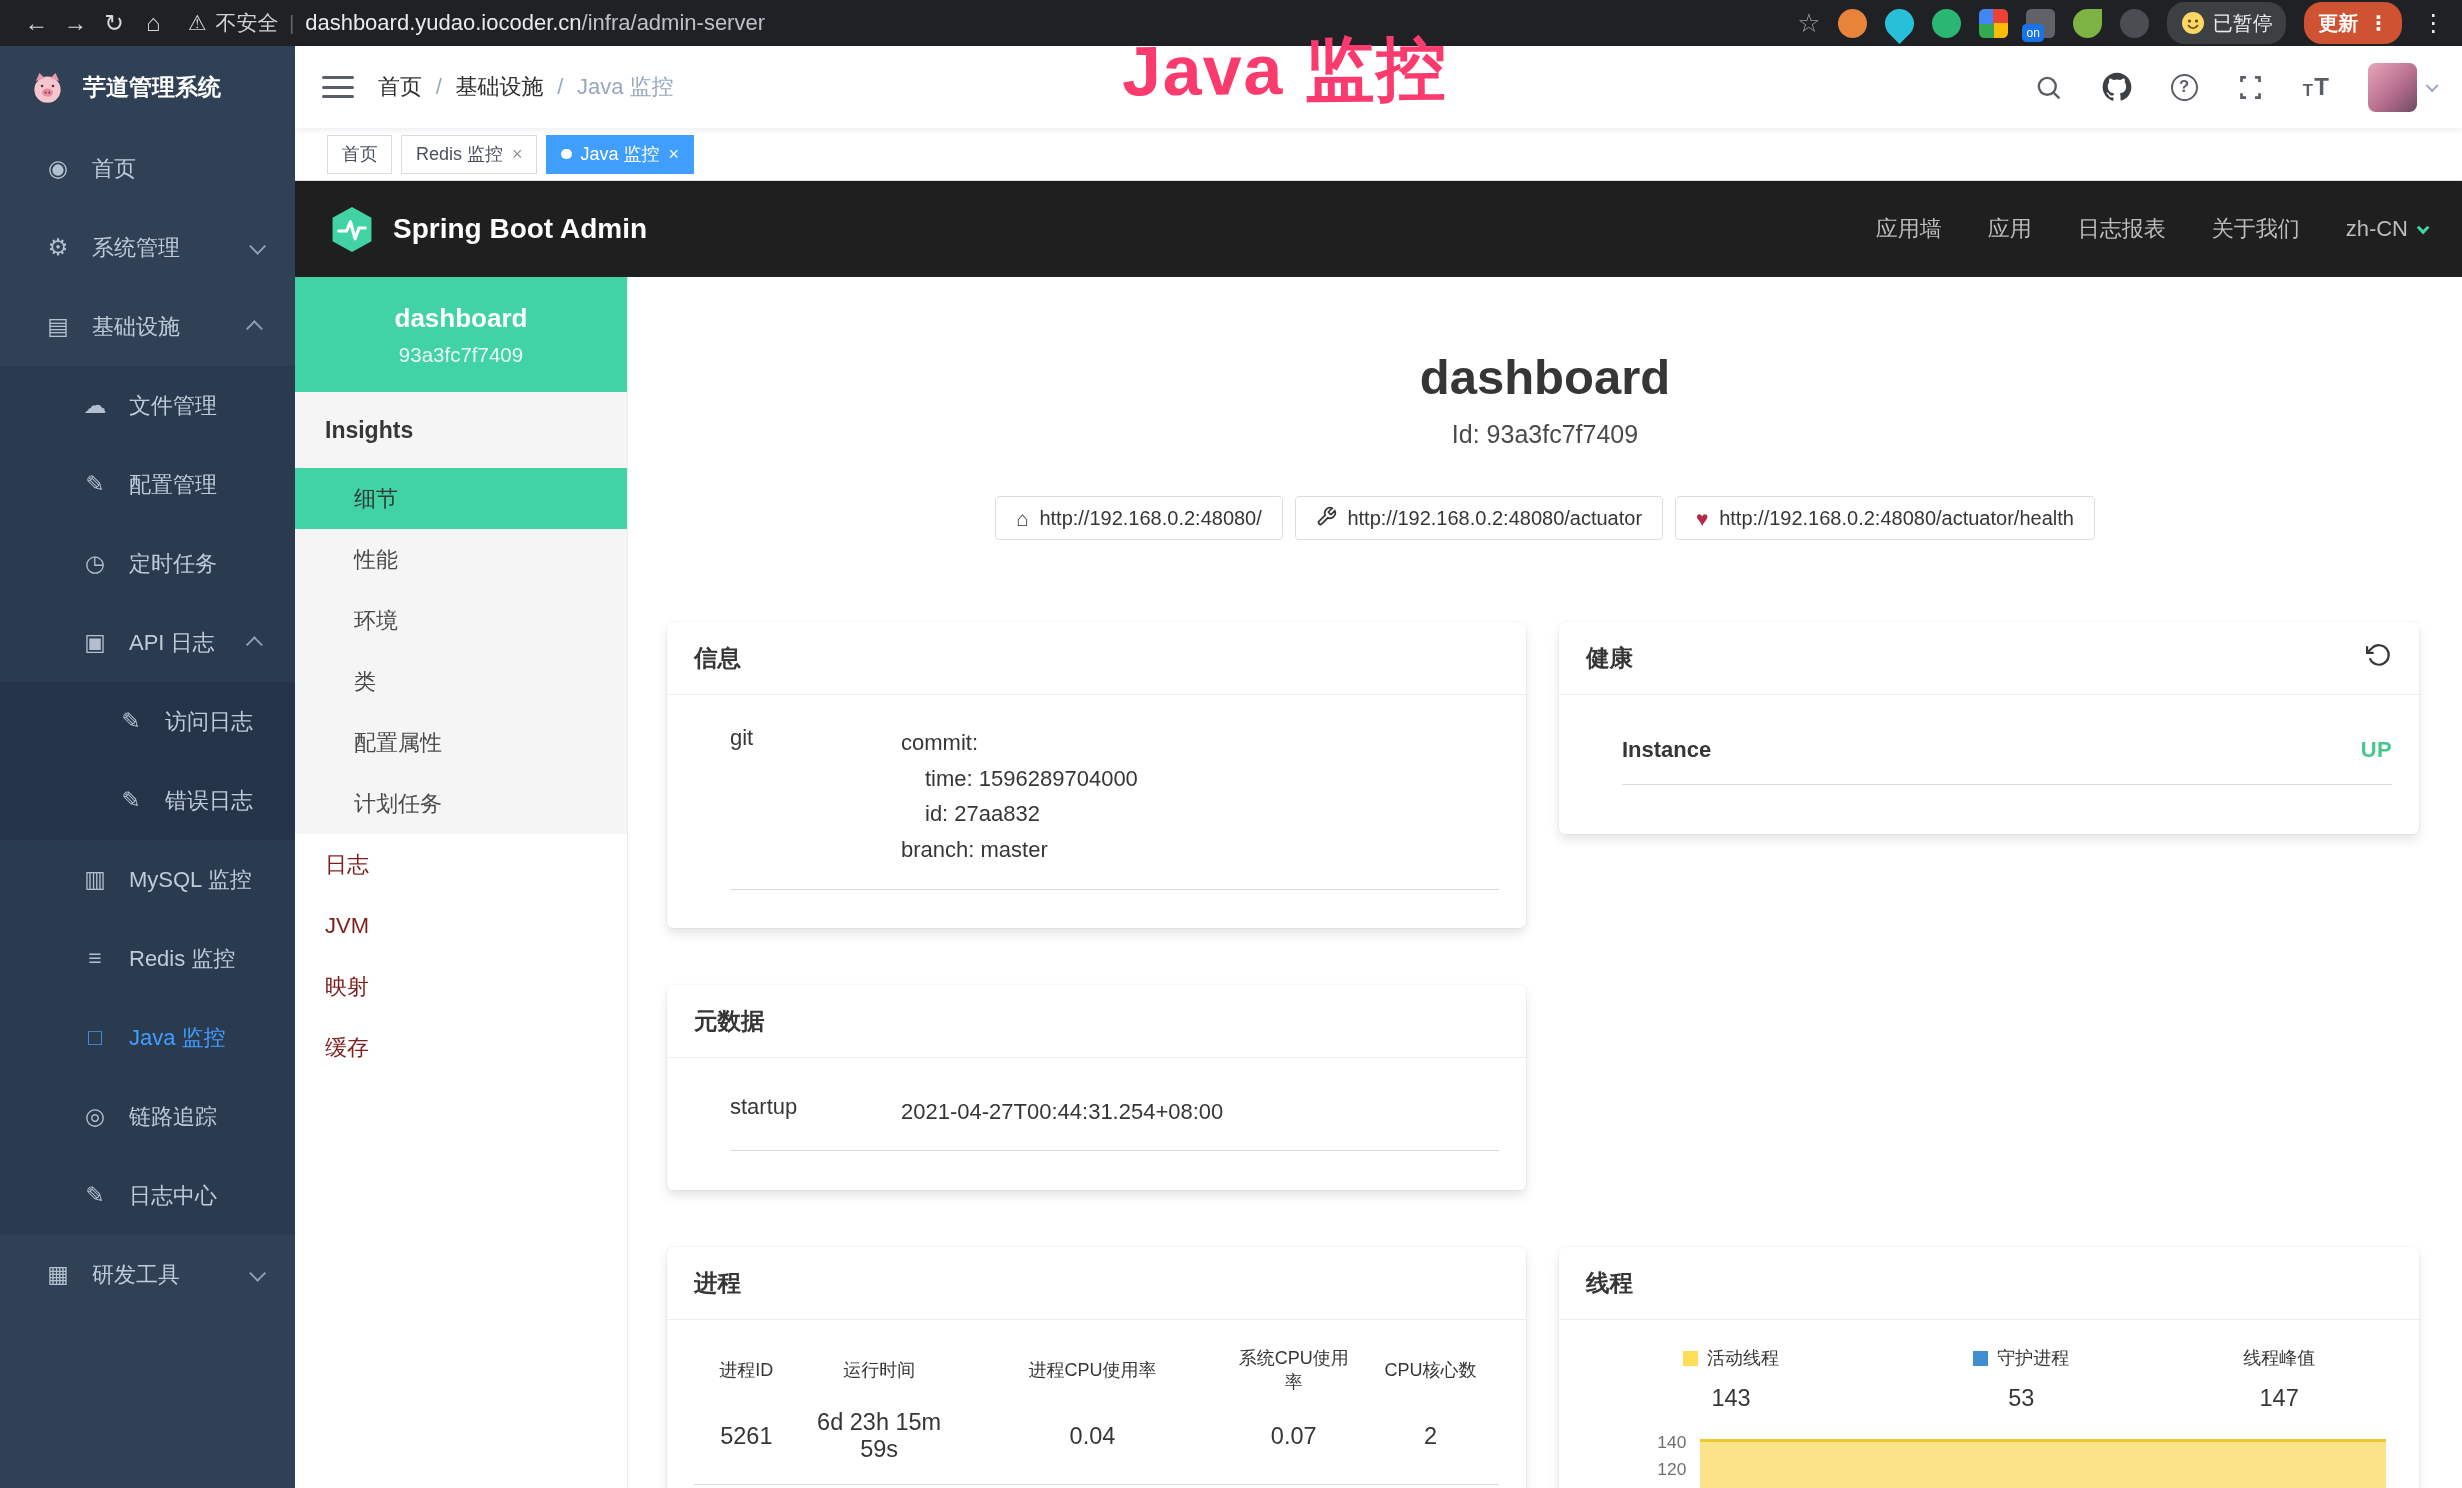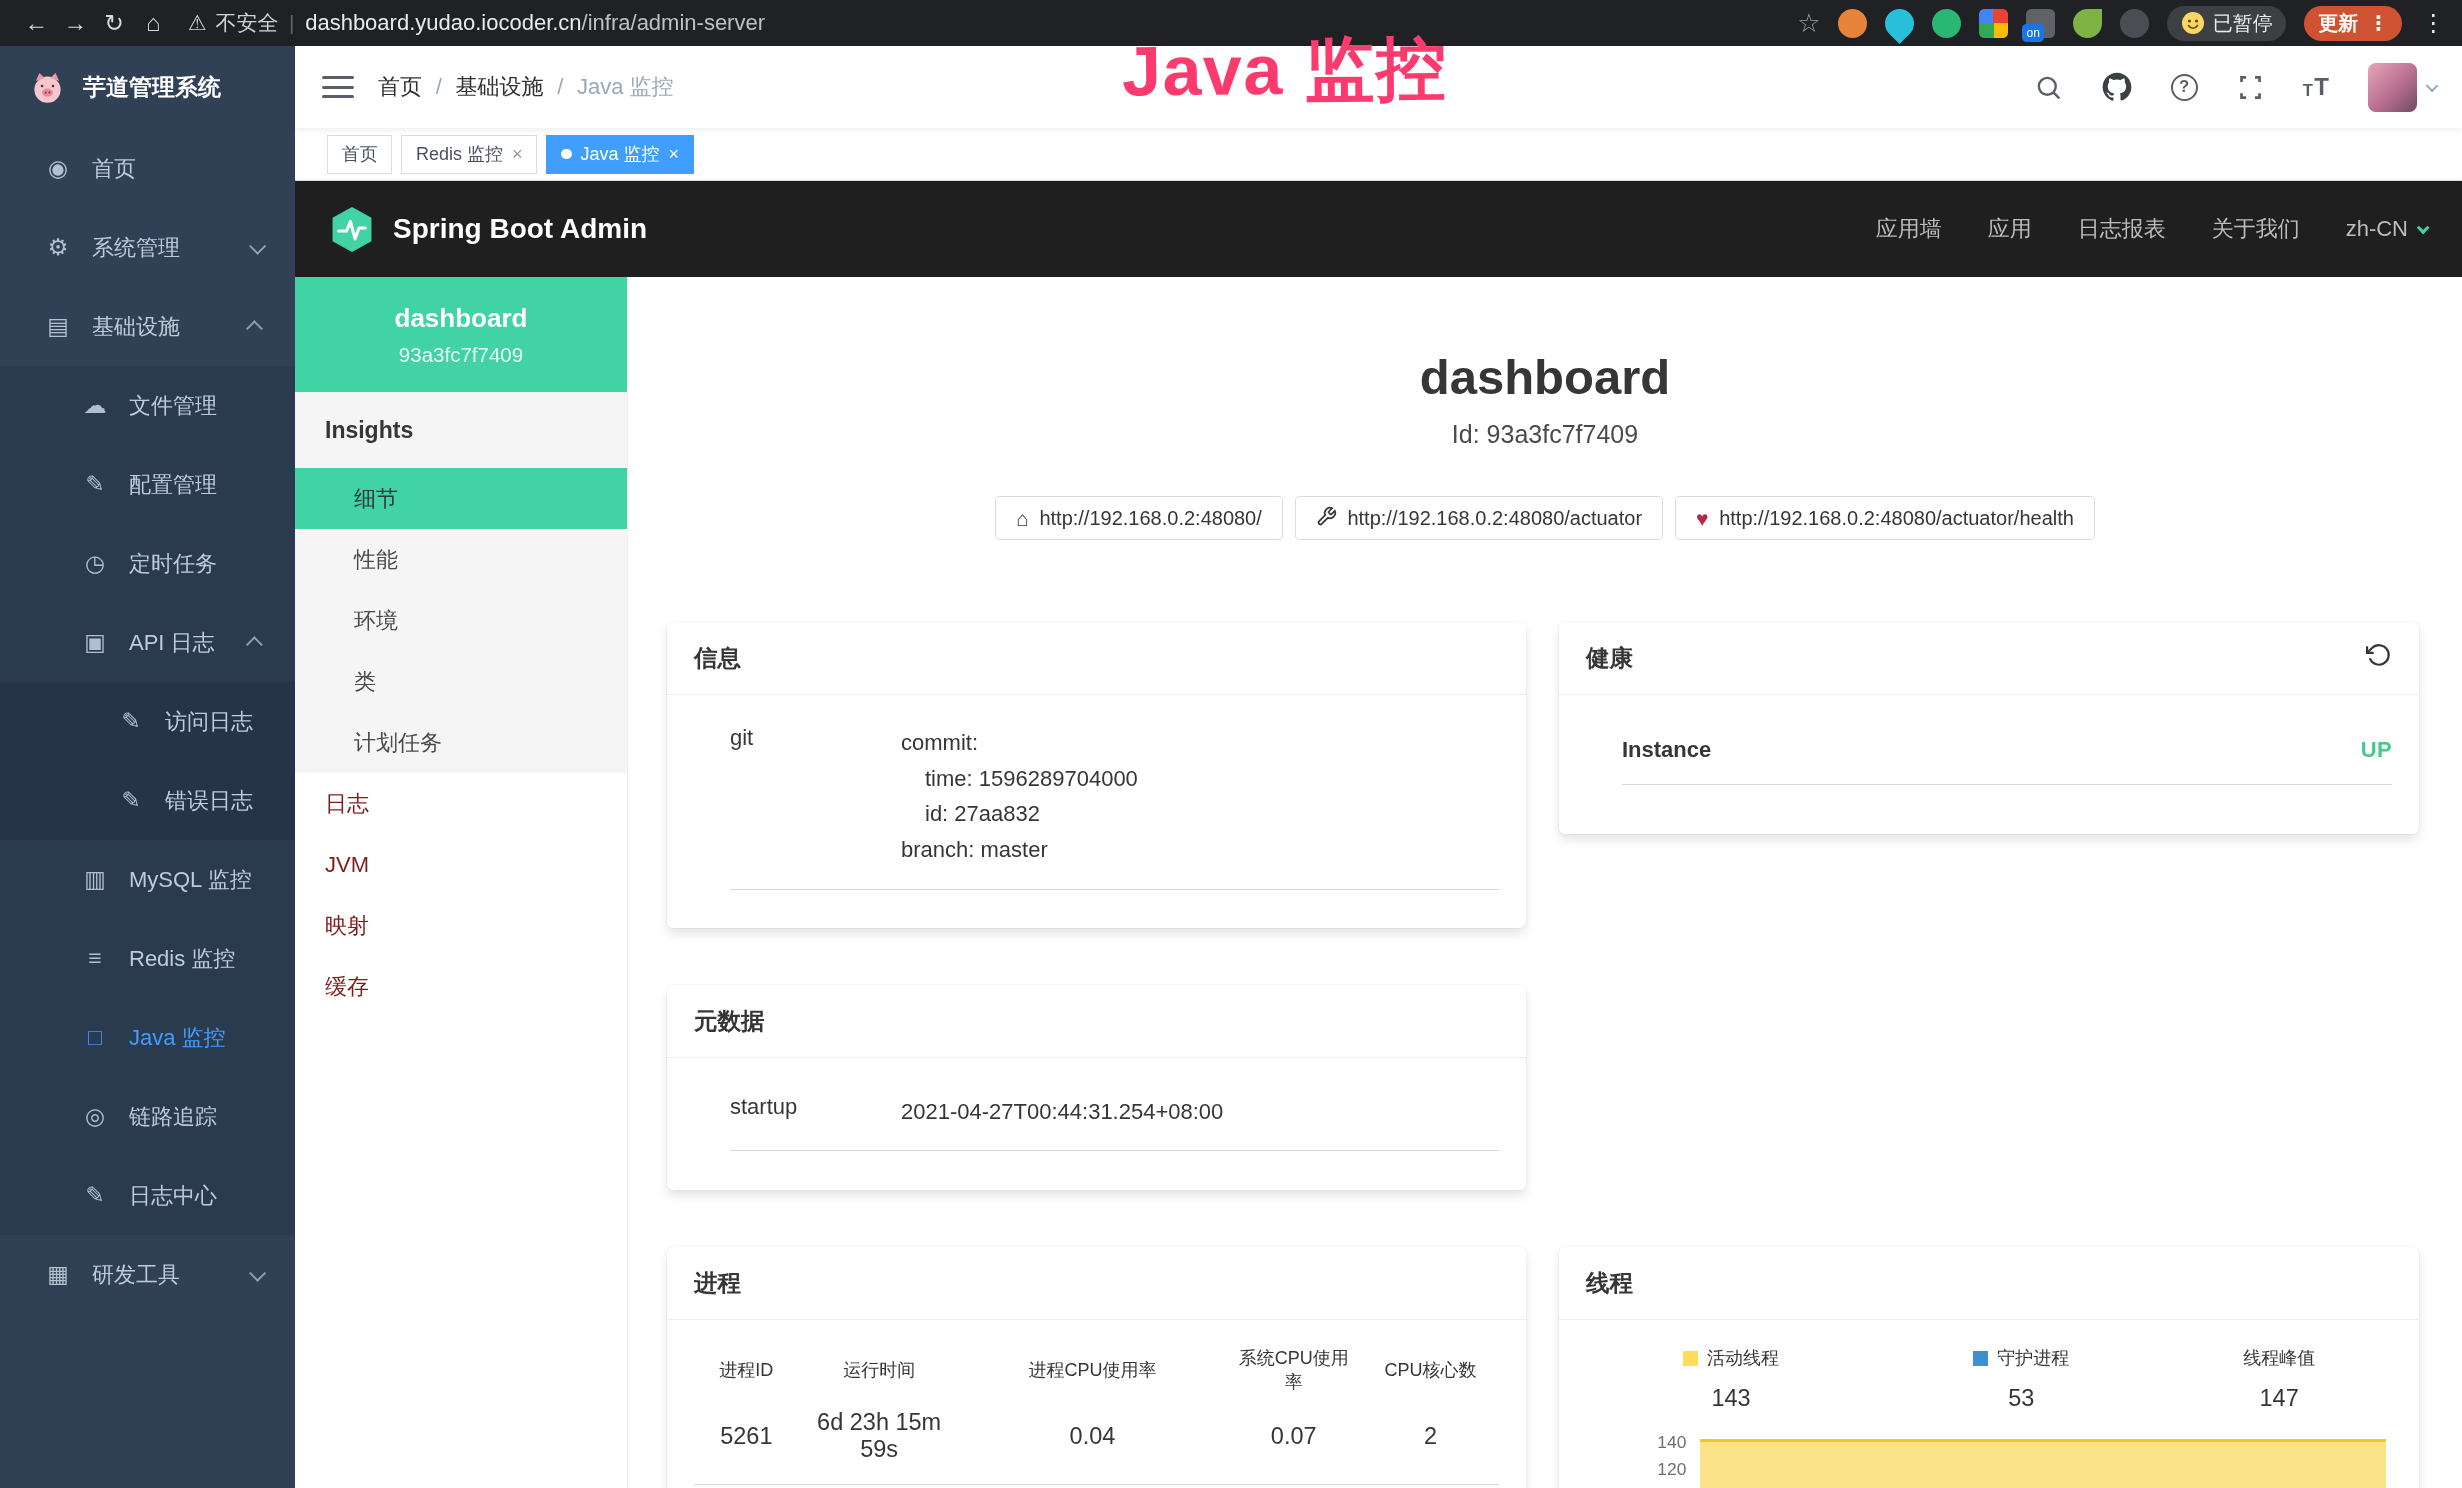--- a/index.html
+++ b/index.html
@@ -25,21 +25,21 @@
   .star{font-size:26px;color:#9aa0a6;cursor:pointer;}
   .ext{width:29px;height:29px;border-radius:6px;flex-shrink:0;cursor:pointer;}
   .ext1{border-radius:50%;background:#e8833a;}
   .ext2{border-radius:50% 50% 50% 0;background:#27c0d8;transform:rotate(-45deg);}
   .ext3{border-radius:50%;background:#2bb673;}
   .ext4{background:conic-gradient(#ea4335 0 25%, #fbbc05 0 50%, #34a853 0 75%, #4285f4 0);border-radius:5.3px;}
   .ext5{background:#5f6368;position:relative;border-radius:5.3px;}
   .ext5 .onbadge{position:absolute;left:-4.6px;bottom:-4.6px;background:#1a73e8;color:#fff;font-size:12px;line-height:1;padding:3px 4.6px;border-radius:4.6px;}
   .ext6{background:#7cb342;border-radius:50% 0 50% 50%;}
   .ext7{background:#4a4d51;border-radius:50%;}
-  .pill{height:35px;border-radius:18px;display:flex;align-items:center;gap:7.6px;padding:0 13.7px;background:#3c4043;color:#e8eaed;font-size:20px;cursor:pointer;}
+  .pill{height:42px;border-radius:18px;display:flex;align-items:center;gap:7.6px;padding:0 13.7px;background:#3c4043;color:#e8eaed;font-size:20px;cursor:pointer;}
   .update{background:var(--update-badge);color:#ffffff;font-weight:700;gap:10px;}
   .kebab{font-size:24px;color:#e8eaed;margin-left:1.5px;cursor:pointer;}
 
   
   .app{display:flex;height:1443px;}
 
   
   .ysidebar{width:295px;background:var(--sidebar-bg);color:#bfcbd9;flex-shrink:0;overflow:hidden;}
   .logo-row{height:83px;display:flex;align-items:center;gap:18px;padding-left:30px;}
   .logo-title{color:#fff;font-size:23px;font-weight:700;}
@@ -357,20 +357,21 @@
             <div class="instance">
               <div class="instance-name">dashboard</div>
               <div class="instance-id">93a3fc7f7409</div>
             </div>
             <div class="insights">
               <div class="insights-label">Insights</div>
               <div class="sitem active">细节</div>
               <div class="sitem">性能</div>
               <div class="sitem">环境</div>
               <div class="sitem">类</div>
+              <div class="sitem">配置属性</div>
               <div class="sitem">计划任务</div>
             </div>
             <div class="root-item">日志</div>
             <div class="root-item">JVM</div>
             <div class="root-item">映射</div>
             <div class="root-item">缓存</div>
           </aside>
 
           <main class="sba-content">
             <h1 class="hero-title">dashboard</h1>

